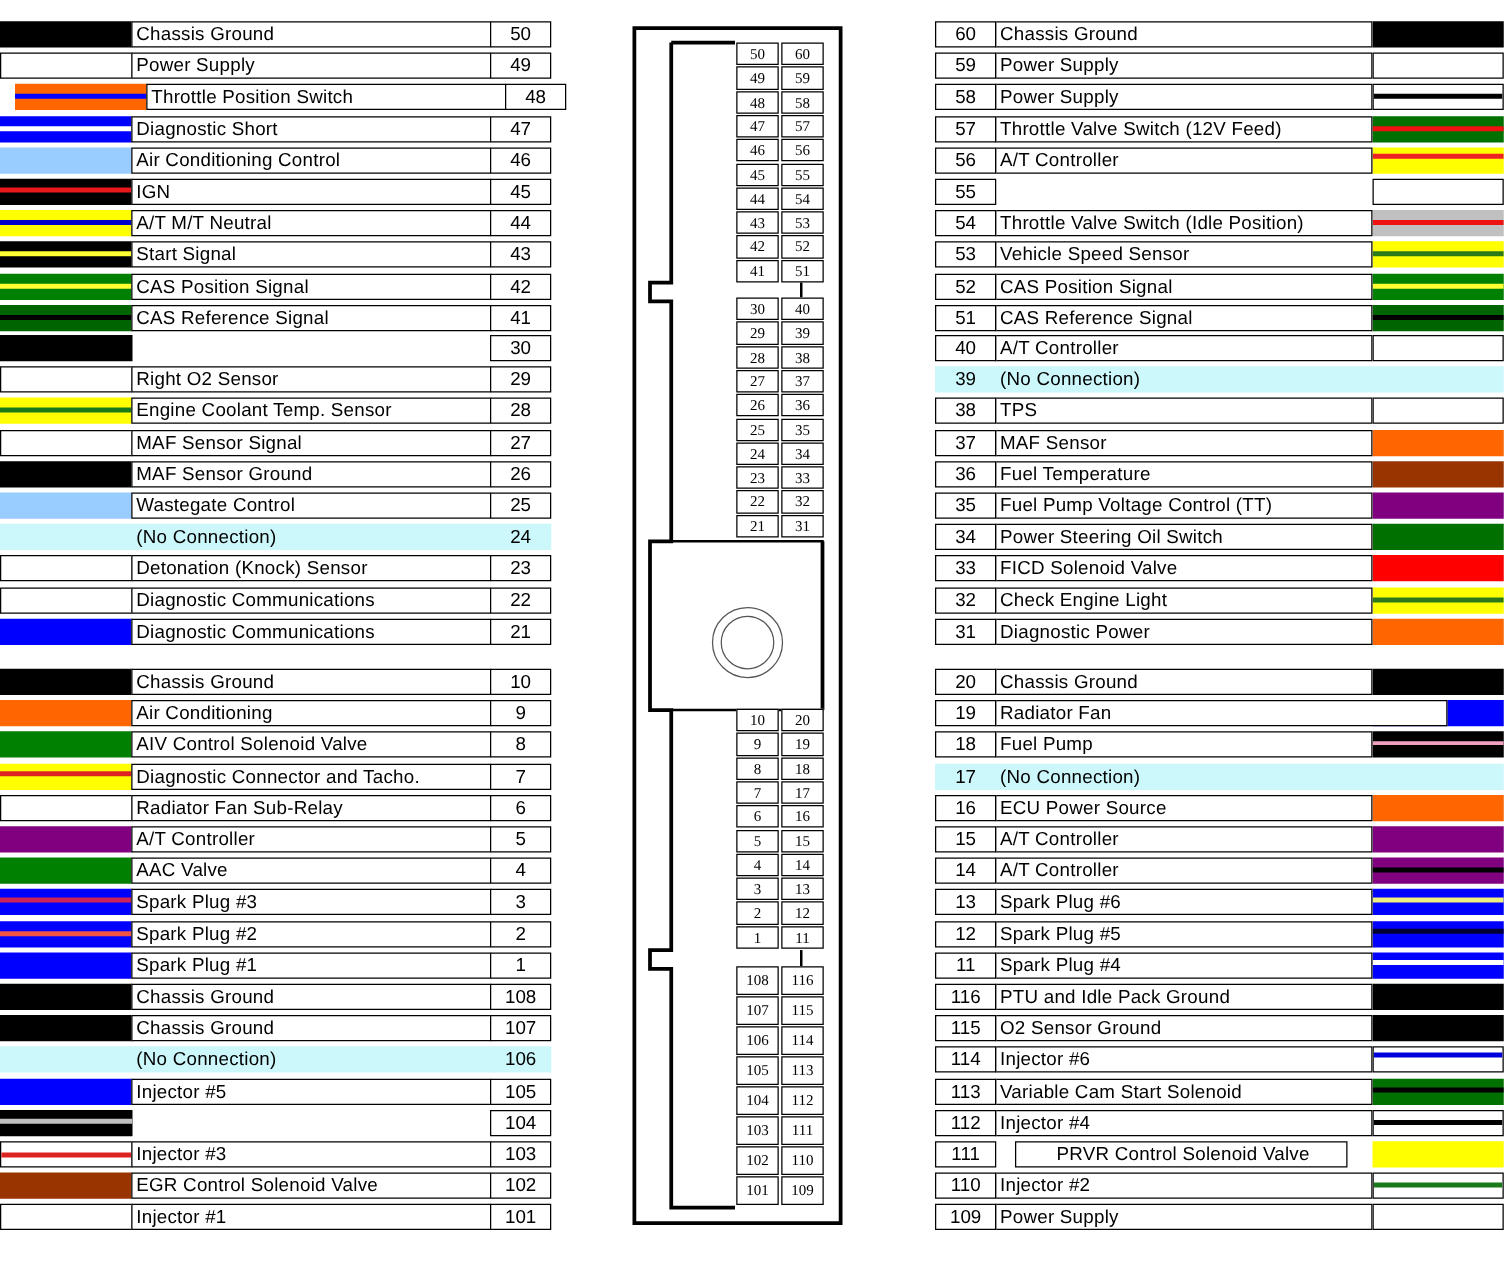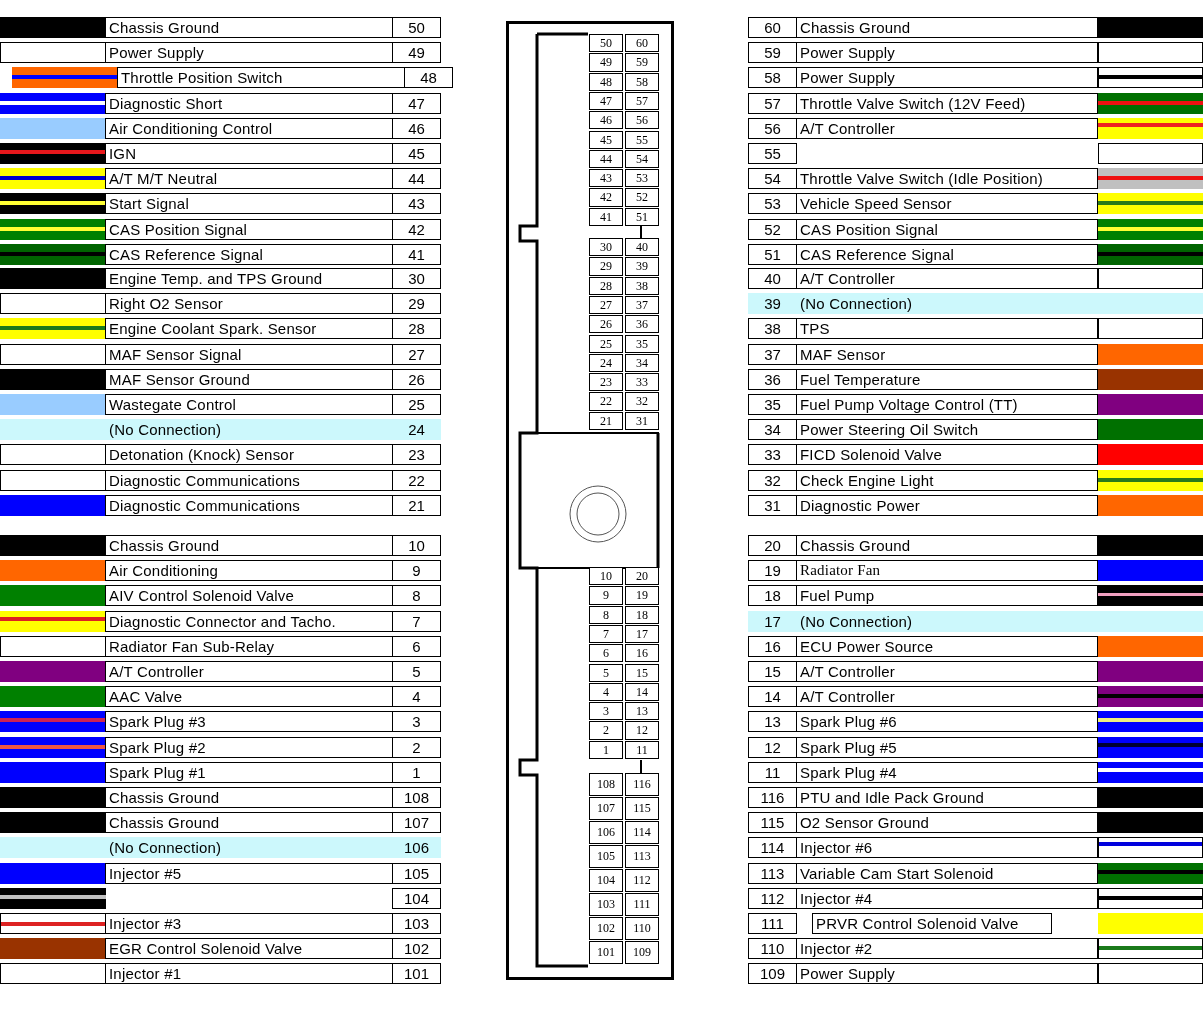--- a/index.html
+++ b/index.html
@@ -84,33 +84,32 @@
     </div>
     <div class="row" style="left: 0px; width: 441px; top: 243.8px;">
       <div class="wire" style="left: 0px; width: 106px; background: rgb(0, 100, 0);">
         <div class="stripe" style="top: 8px; height: 4px; background: rgb(0, 0, 0);"></div>
       </div>
       <div class="label" style="left: 105px; width: 288px;">CAS Reference Signal</div>
       <div class="pin" style="left: 392px; width: 49px;">41</div>
     </div>
     <div class="row" style="left: 0px; width: 441px; top: 268px;">
       <div class="wire" style="left: 0px; width: 106px; background: rgb(0, 0, 0);"></div>
-      <div class="label" style="left: 105px; width: 288px;">Engine Temp. and TPS Ground</div>
       <div class="pin" style="left: 392px; width: 49px;">30</div>
     </div>
     <div class="row" style="left: 0px; width: 441px; top: 293.2px;">
       <div class="wire" style="left: 0px; width: 106px; background: rgb(255, 255, 255); border: 1px solid rgb(0, 0, 0);"></div>
       <div class="label" style="left: 105px; width: 288px;">Right O2 Sensor</div>
       <div class="pin" style="left: 392px; width: 49px;">29</div>
     </div>
     <div class="row" style="left: 0px; width: 441px; top: 318.4px;">
       <div class="wire" style="left: 0px; width: 106px; background: rgb(255, 255, 0);">
         <div class="stripe" style="top: 8px; height: 4px; background: rgb(26, 122, 26);"></div>
       </div>
-      <div class="label" style="left: 105px; width: 288px;">Engine Coolant Spark. Sensor</div>
+      <div class="label" style="left: 105px; width: 288px;">Engine Coolant Temp. Sensor</div>
       <div class="pin" style="left: 392px; width: 49px;">28</div>
     </div>
     <div class="row" style="left: 0px; width: 441px; top: 343.6px;">
       <div class="wire" style="left: 0px; width: 106px; background: rgb(255, 255, 255); border: 1px solid rgb(0, 0, 0);"></div>
       <div class="label" style="left: 105px; width: 288px;">MAF Sensor Signal</div>
       <div class="pin" style="left: 392px; width: 49px;">27</div>
     </div>
     <div class="row" style="left: 0px; width: 441px; top: 368.8px;">
       <div class="wire" style="left: 0px; width: 106px; background: rgb(0, 0, 0);"></div>
       <div class="label" style="left: 105px; width: 288px;">MAF Sensor Ground</div>
@@ -357,21 +356,21 @@
       <div class="label" style="left: 48px; width: 302px;">Diagnostic Power</div>
       <div class="pin" style="left: 0px; width: 49px;">31</div>
     </div>
     <div class="row" style="left: 748px; width: 455px; top: 535px;">
       <div class="wire" style="left: 350px; width: 105px; background: rgb(0, 0, 0);"></div>
       <div class="label" style="left: 48px; width: 302px;">Chassis Ground</div>
       <div class="pin" style="left: 0px; width: 49px;">20</div>
     </div>
     <div class="row" style="left: 748px; width: 455px; top: 560.2px;">
       <div class="wire" style="left: 350px; width: 105px; background: rgb(0, 0, 255);"></div>
-      <div class="label" style="left: 48px; width: 302px; font-family: Liberation Serif, serif;">Radiator Fan</div>
+      <div class="label" style="left: 48px; width: 362px;">Radiator Fan</div>
       <div class="pin" style="left: 0px; width: 49px;">19</div>
     </div>
     <div class="row" style="left: 748px; width: 455px; top: 585.4px;">
       <div class="wire" style="left: 350px; width: 105px; background: rgb(0, 0, 0);">
         <div class="stripe" style="top: 8px; height: 3px; background: rgb(240, 160, 192);"></div>
       </div>
       <div class="label" style="left: 48px; width: 302px;">Fuel Pump</div>
       <div class="pin" style="left: 0px; width: 49px;">18</div>
     </div>
     <div class="row nc" style="left: 748px; width: 455px; top: 610.6px;">
@@ -443,21 +442,21 @@
     </div>
     <div class="row" style="left: 748px; width: 455px; top: 887.8px;">
       <div class="wire" style="left: 350px; width: 105px; background: rgb(255, 255, 255); border: 1px solid rgb(0, 0, 0);">
         <div class="stripe" style="top: 7px; height: 4px; background: rgb(0, 0, 0);"></div>
       </div>
       <div class="label" style="left: 48px; width: 302px;">Injector #4</div>
       <div class="pin" style="left: 0px; width: 49px;">112</div>
     </div>
     <div class="row" style="left: 748px; width: 455px; top: 913px;">
       <div class="wire" style="left: 350px; width: 105px; background: rgb(255, 255, 0);"></div>
-      <div class="label" style="left: 64px; width: 240px;">PRVR Control Solenoid Valve</div>
+      <div class="label" style="left: 64px; width: 266px; text-align: center;">PRVR Control Solenoid Valve</div>
       <div class="pin" style="left: 0px; width: 49px;">111</div>
     </div>
     <div class="row" style="left: 748px; width: 455px; top: 938.2px;">
       <div class="wire" style="left: 350px; width: 105px; background: rgb(255, 255, 255); border: 1px solid rgb(0, 0, 0);">
         <div class="stripe" style="top: 7px; height: 4px; background: rgb(26, 122, 26);"></div>
       </div>
       <div class="label" style="left: 48px; width: 302px;">Injector #2</div>
       <div class="pin" style="left: 0px; width: 49px;">110</div>
     </div>
     <div class="row" style="left: 748px; width: 455px; top: 963.4px;">

